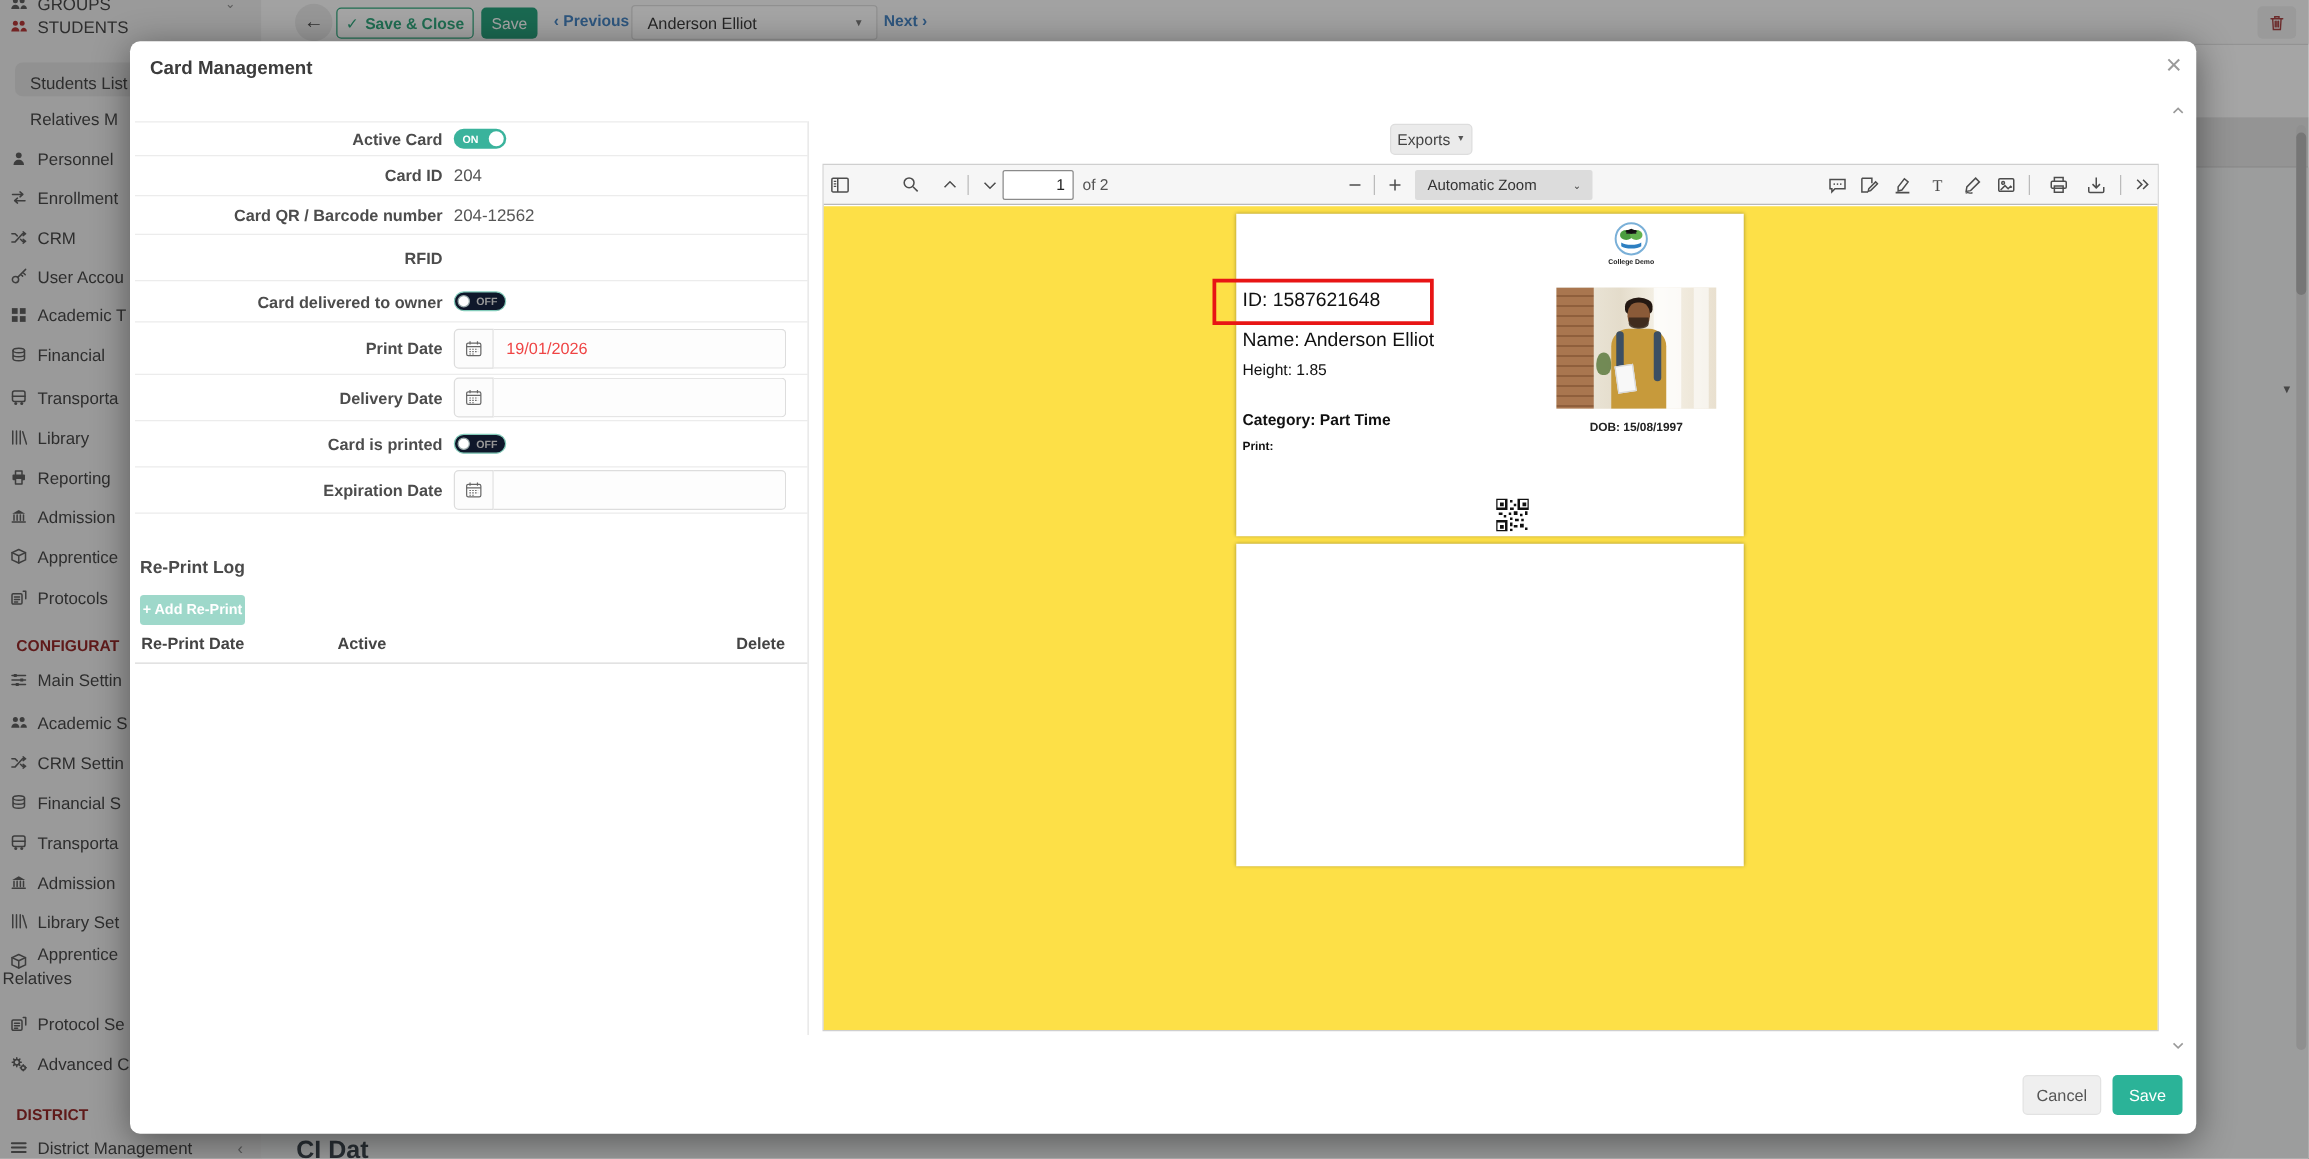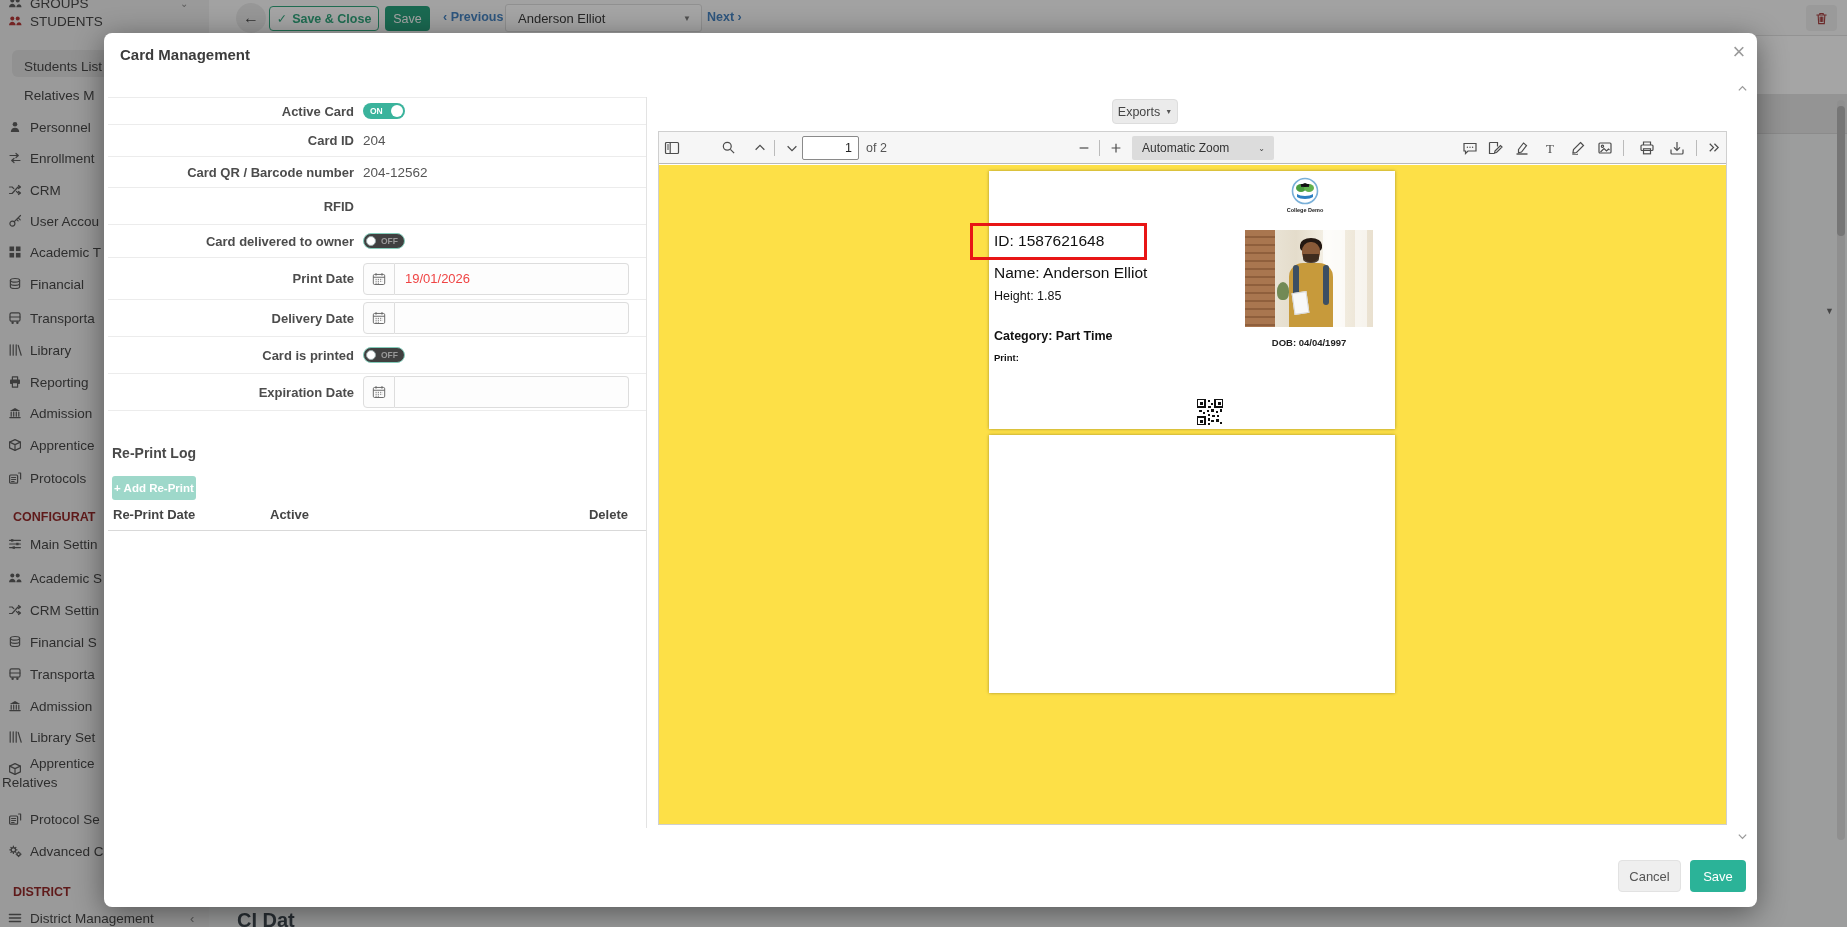--- a/index.html
+++ b/index.html
@@ -45,21 +45,21 @@
 .m-close{position:absolute;left:1620px;top:4px;width:30px;height:30px;color:#9a9a9a;font-size:22px;display:flex;align-items:center;justify-content:center}
 
 .formtable{position:absolute;left:4px;top:64px;width:538px;border-bottom:1px solid #ececec}
 .frow{position:relative;display:flex;align-items:center;border-top:1px solid #ececec}
 .flabel{width:246px;text-align:right;font-size:13px;font-weight:600;color:#4c4c4c;flex:none}
 .fval{margin-left:9px;font-size:13.5px;color:#555}
 .toggle{margin-left:9px;display:inline-flex;align-items:center;border-radius:9px;height:16px;width:42px;position:relative}
 .toggle.on{background:#3ab39c}
 .toggle.on .t-lb{color:#fff;font-size:8.5px;font-weight:bold;margin-left:7px}
 .toggle.on .t-knob{position:absolute;right:2px;width:12px;height:12px;background:#fff;border-radius:50%}
-.toggle.off{background:#404040;border:1px solid #83ccba}
+.toggle.off{background:#0f172a;border:1px solid #83ccba}
 .toggle.off .t-knob{position:absolute;left:2px;width:10px;height:10px;border:1px solid #9aa;border-radius:50%;background:#fff}
 .toggle.off .t-lb{color:#999;font-size:8.5px;font-weight:bold;margin-left:17px}
 .tinput{margin-left:9px;width:266px;height:32px;border:1px solid #ddd;border-radius:4px;background:#fdfdfd;color:#9b9b9b;font-size:13px;padding:0 10px;font-family:inherit}
 .dategrp{margin-left:9px;display:flex;height:32px;width:266px}
 .calbtn{width:32px;height:32px;border:1px solid #ddd;border-radius:4px 0 0 4px;background:#fcfcfc;display:flex;align-items:center;justify-content:center}
 .dateinput{flex:1;height:32px;border:1px solid #ddd;border-left:none;border-radius:0 4px 4px 0;color:#ef4444;font-size:13px;padding:0 10px;background:#fdfdfd;font-family:inherit}
 
 .rp-head{position:absolute;left:8px;top:412px;font-size:14px;font-weight:bold;color:#4a4a4a}
 .rp-add{position:absolute;left:8px;top:443px;width:84px;height:24px;background:#9ed8ca;border-radius:3px;color:#fff;font-size:11.5px;font-weight:600;display:flex;align-items:center;justify-content:center}
 .rp-cols{position:absolute;left:4px;top:474px;width:538px;height:24px;border-bottom:1px solid #d9d9d9;font-size:13px;font-weight:bold;color:#444}
@@ -622,21 +622,21 @@
               <div class="ph-light2"></div>
               <div class="ph-plant"></div>
             <div class="ph-shirt"></div>
               <div class="ph-strapL"></div>
               <div class="ph-strapR"></div>
             <div class="ph-hair"></div>
               <div class="ph-head"></div>
               <div class="ph-beard"></div>
               <div class="ph-book"></div>
           </div>
-          <span class="card-dob">DOB: 04/04/1997</span>
+          <span class="card-dob">DOB: 15/08/1997</span>
           <span class="card-qr">
             <svg viewBox="0 0 26 26" width="26" height="26" fill="#111">
                 <rect x="0" y="0" width="8" height="8" fill="none" stroke="#111" stroke-width="2"></rect>
                 <rect x="3" y="3" width="3" height="3"></rect>
                 <rect x="18" y="0" width="8" height="8" fill="none" stroke="#111" stroke-width="2"></rect>
                 <rect x="21" y="3" width="3" height="3"></rect>
                 <rect x="0" y="18" width="8" height="8" fill="none" stroke="#111" stroke-width="2"></rect>
                 <rect x="3" y="21" width="3" height="3"></rect>
                 <rect x="11" y="1" width="2" height="2"></rect>
                 <rect x="14" y="4" width="2" height="2"></rect>

